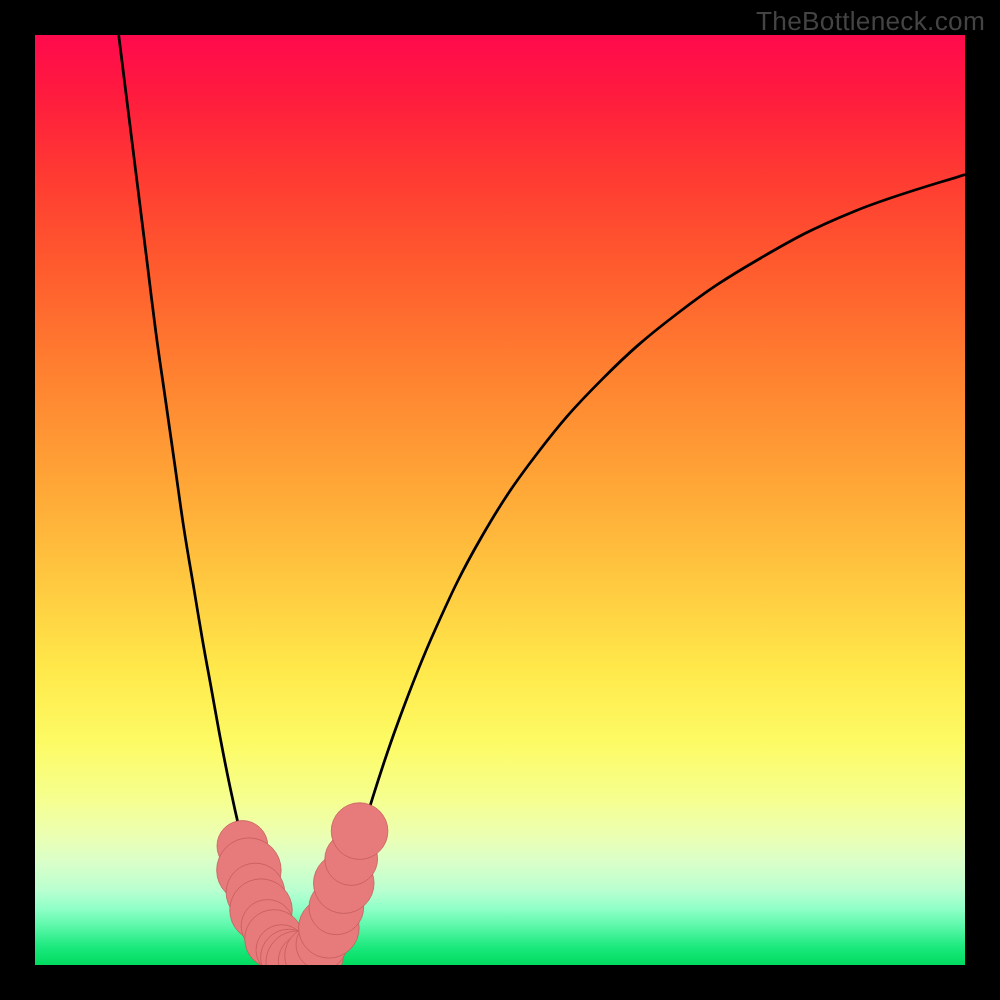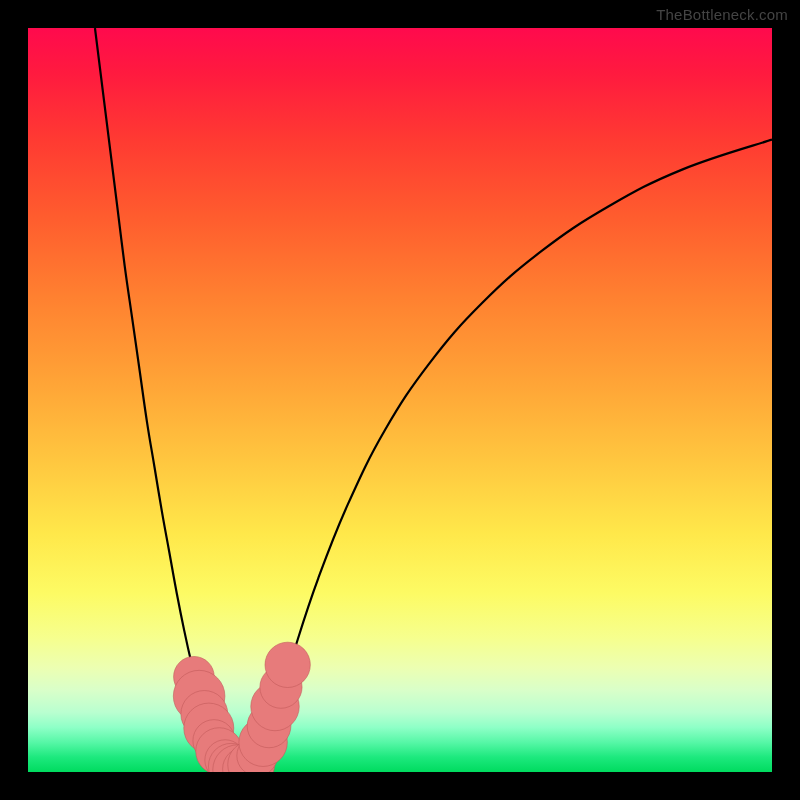--- a/index.html
+++ b/index.html
@@ -50,21 +50,21 @@
   }
   .curve-layer, .dot-layer {
     position: absolute;
     inset: 0;
   }
   .watermark {
     position: absolute;
     top: 6px;
     right: 12px;
     color: #444;
-    font-size: 15px;
+    font-size: 21px;
     font-weight: 400;
     letter-spacing: 0.2px;
     user-select: none;
   }
 </style>
 </head>
 <body>
 
 <div class="frame">
   <div class="plot-area">

